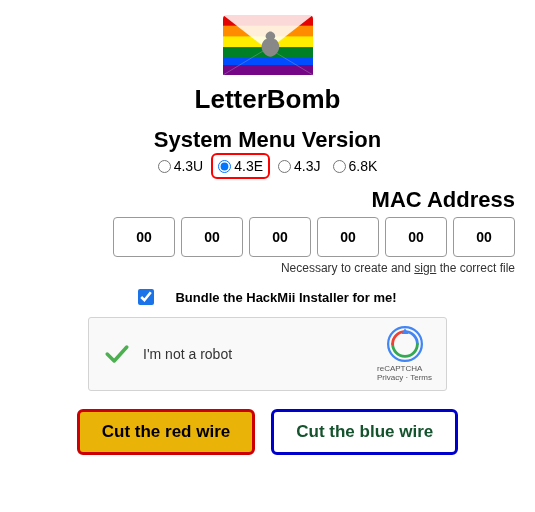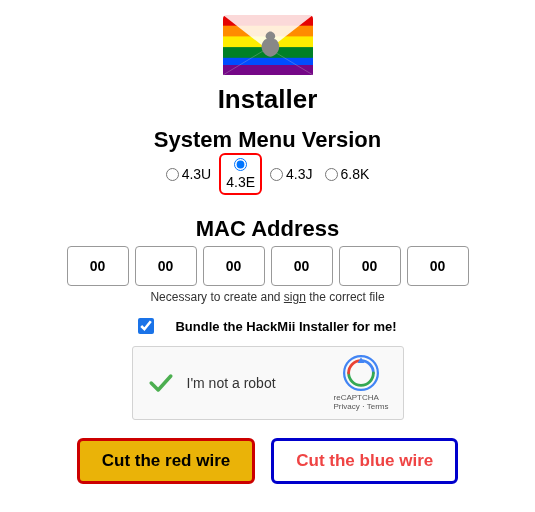--- a/index.html
+++ b/index.html
@@ -44,47 +44,46 @@
       font-size: 22px;
       font-weight: bold;
       color: #000;
       margin-bottom: 4px;
     }
 
     .radio-group {
       display: flex;
       gap: 12px;
       align-items: center;
-      margin-bottom: 25px;
+      margin-bottom: 12px;
       font-size: 14px;
     }
 
     .radio-option {
       display: flex;
       align-items: center;
       gap: 3px;
       cursor: pointer;
     }
 
     .radio-option input[type="radio"] {
       cursor: pointer;
     }
 
     .radio-selected {
       outline: 2px solid red;
       outline-offset: 2px;
       border-radius: 2px;
       padding: 1px 3px;
-      flex-direction: column;
     }
 
     .mac-section {
       display: flex;
       flex-direction: column;
-      align-items: center;
+      align-items: flex-end;
       width: 100%;
       margin-bottom: 6px;
     }
 
     .mac-inputs {
       display: flex;
       gap: 6px;
       margin-bottom: 4px;
     }
 
@@ -118,21 +117,21 @@
       font-weight: bold;
     }
 
     .checkbox-row input[type="checkbox"] {
       width: 16px;
       height: 16px;
       accent-color: #1a73e8;
     }
 
     .recaptcha-box {
-      width: 272px;
+      width: 359px;
       height: 74px;
       border: 1px solid #d3d3d3;
       border-radius: 3px;
       background: #f9f9f9;
       display: flex;
       align-items: center;
       padding: 10px 14px;
       margin-bottom: 18px;
       position: relative;
     }
@@ -188,21 +187,21 @@
       border: 3px solid #cc0000;
       border-radius: 6px;
       cursor: pointer;
     }
 
     .btn-blue {
       padding: 10px 22px;
       font-size: 17px;
       font-weight: bold;
       background: #fff;
-      color: #ef4444;
+      color: #14532d;
       border: 3px solid #0000cc;
       border-radius: 6px;
       cursor: pointer;
     }
 
     
   </style>
 </head>
 <body>
 
@@ -221,21 +220,21 @@
     <text x="50" y="38" text-anchor="middle" font-size="22" fill="#666"> </text>
 
     <line x1="5" y1="65" x2="50" y2="38" stroke="rgba(200,200,200,0.6)" stroke-width="0.5"></line>
     <line x1="95" y1="65" x2="50" y2="38" stroke="rgba(200,200,200,0.6)" stroke-width="0.5"></line>
 
     <g transform="translate(38, 18) scale(1.2)">
       <path d="M12 3 C10 3 8 5 8 7 C8 9 10 10 12 10 C14 10 16 9 16 7 C16 5 14 3 12 3 Z" fill="#888"></path>
       <path d="M7 10 C5 12 4 15 5 18 C6 21 9 24 12 24 C15 24 18 21 19 18 C20 15 19 12 17 10 C16 9 14 9 12 9 C10 9 8 9 7 10 Z" fill="#888"></path>
     </g>
   </svg>
-  <span class="app-title">Installer</span>
+  <span class="app-title">LetterBomb</span>
 </div>
 
 <span class="section-title">System Menu Version</span>
 <div class="radio-group">
   <label class="radio-option">
     <input type="radio" name="version" value="4.3U" style="">
     <span>4.3U</span>
   </label>
   <label class="radio-option radio-selected">
     <input type="radio" name="version" value="4.3E" checked="" style="">

